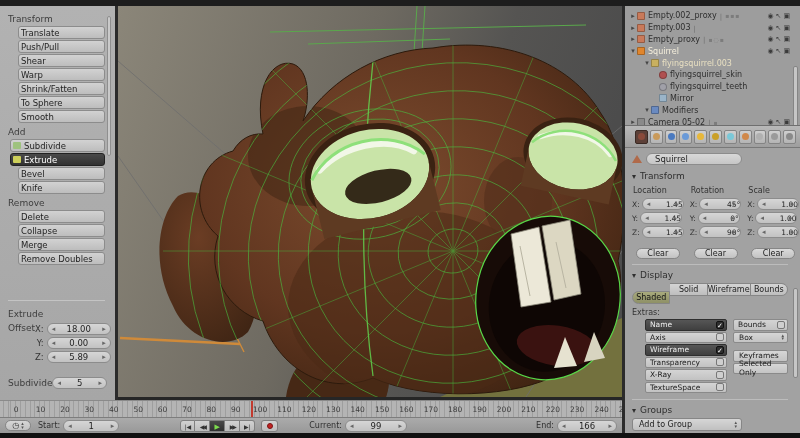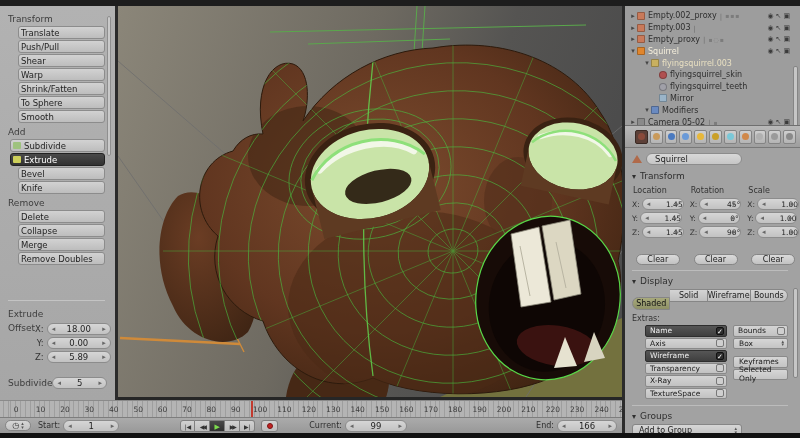--- a/index.html
+++ b/index.html
@@ -78,21 +78,21 @@
   .sec-hdr { display:flex; align-items:center; gap:4px; color:#2f2f2f; font-size:9px; margin:4px 0 3px 0; }
   .sec-arrow::before { content:"▾"; font-size:8px; color:#2f2f2f; }
   .hr { height:1px; background:#858585; border-bottom:1px solid #bcbcbc; margin:5px 0; }
 
   .tcols { display:flex; gap:6px; }
   .tcol { flex:1; }
   .tcol-title { font-size:8px; color:#333; margin:2px 0 3px 1px; }
   .trow { display:flex; align-items:center; gap:2px; margin-bottom:2px; }
   .trow .axis-lbl { font-size:7.5px; }
   .stepper.small { width:42px; font-size:7.5px;text-align:right; }
-  .clear-btn { margin:16px auto 0 auto; width:44px; height:11px; background:linear-gradient(#dadada,#c2c2c2);
+  .clear-btn { margin:10px auto 0 auto; width:44px; height:11px; background:linear-gradient(#dadada,#c2c2c2);
     border:1px solid #868686; border-radius:6px; text-align:center; line-height:10px; font-size:8px; color:#222; }
 
   .mode-row { display:flex; margin:2px 0 4px 0; }
   .mode-btn { flex:1; height:13px; background:linear-gradient(#d4d4d4,#bebebe); border:1px solid #868686;
     border-left-width:0; text-align:center; line-height:12px; font-size:8px; color:#222; }
   .mode-btn:first-child { border-left-width:1px; border-radius:7px 0 0 7px;margin-top:8px; }
   .mode-btn:last-child { border-radius:0 7px 7px 0; }
   .mode-btn.active { background:linear-gradient(#a8aa7c,#8e9066); color:#111; }
   .extras-label { font-size:8px; color:#333; margin:2px 0; }
   .extras-wrap { display:flex; gap:6px;padding-left:13px; }

